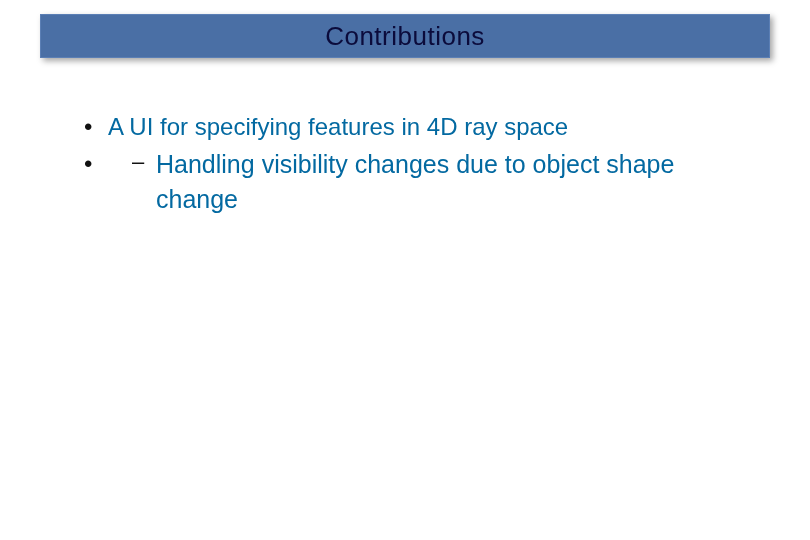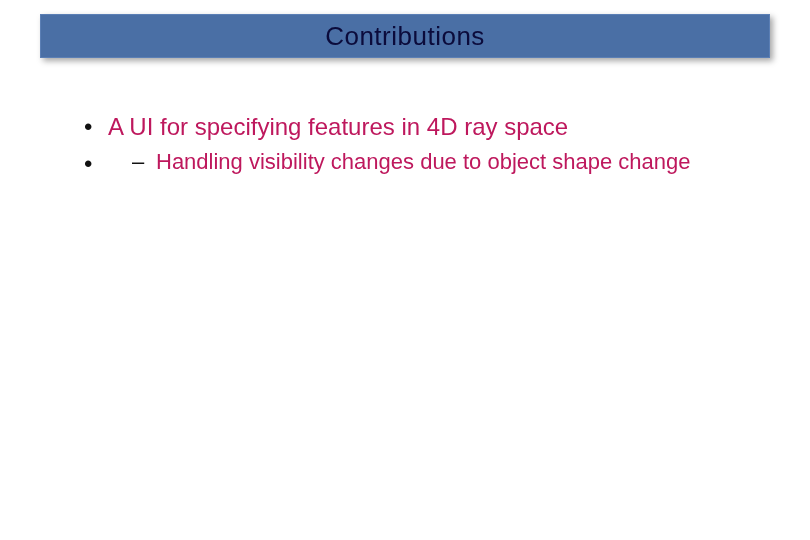--- a/index.html
+++ b/index.html
@@ -27,21 +27,21 @@
     color: #0b0b3b;
     font-size: 26px;
     font-weight: 400;
     letter-spacing: 0.5px;
   }
   .content {
     position: absolute;
     left: 80px;
     top: 110px;
     width: 660px;
-    color: #be185d;
+    color: #0369a1;
   }
   ul.level1 {
     list-style: none;
     padding: 0;
   }
   ul.level1 > li {
     font-size: 24px;
     line-height: 1.45;
     position: relative;
     padding-left: 28px;
@@ -55,21 +55,21 @@
     font-size: 24px;
     color: #111;
   }
   ul.level2 {
     list-style: none;
     padding: 0;
     margin-top: 2px;
     margin-left: 24px;
   }
   ul.level2 > li {
-    font-size: 22px;
+    font-size: 25px;
     line-height: 1.4;
     position: relative;
     padding-left: 24px;
     margin-bottom: 2px;
   }
   ul.level2 > li::before {
     content: "–";
     position: absolute;
     left: 0;
     top: 0;

